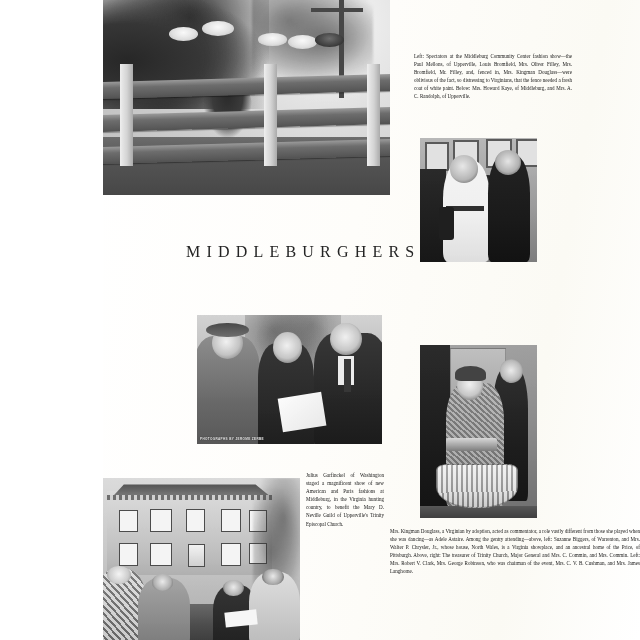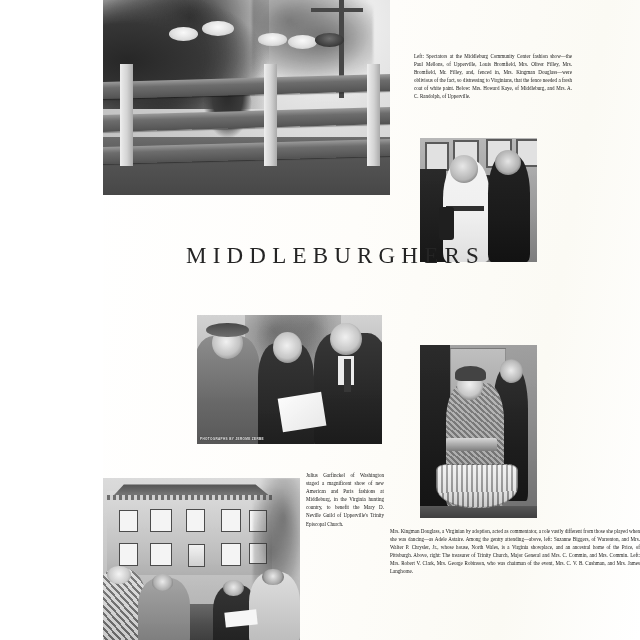--- a/index.html
+++ b/index.html
@@ -402,21 +402,21 @@
   #photo-garden .bookG {
     position:absolute; left:62%; top:82%; width:16%; height:9%;
     background:#f2f0e9; transform: rotate(-6deg);
   }
 
   
   #headline {
     position:absolute;
     left:186px; top:243px;
     font-family: "Liberation Serif", serif;
-    font-size:23px;
+    font-size:16px;
     letter-spacing:6.2px;
     color:#242424;
     white-space:nowrap;
   }
 
   .bodycol {
     position:absolute;
     font-family: "Liberation Serif", serif;
     font-size:5.05px;
     line-height:8.1px;

